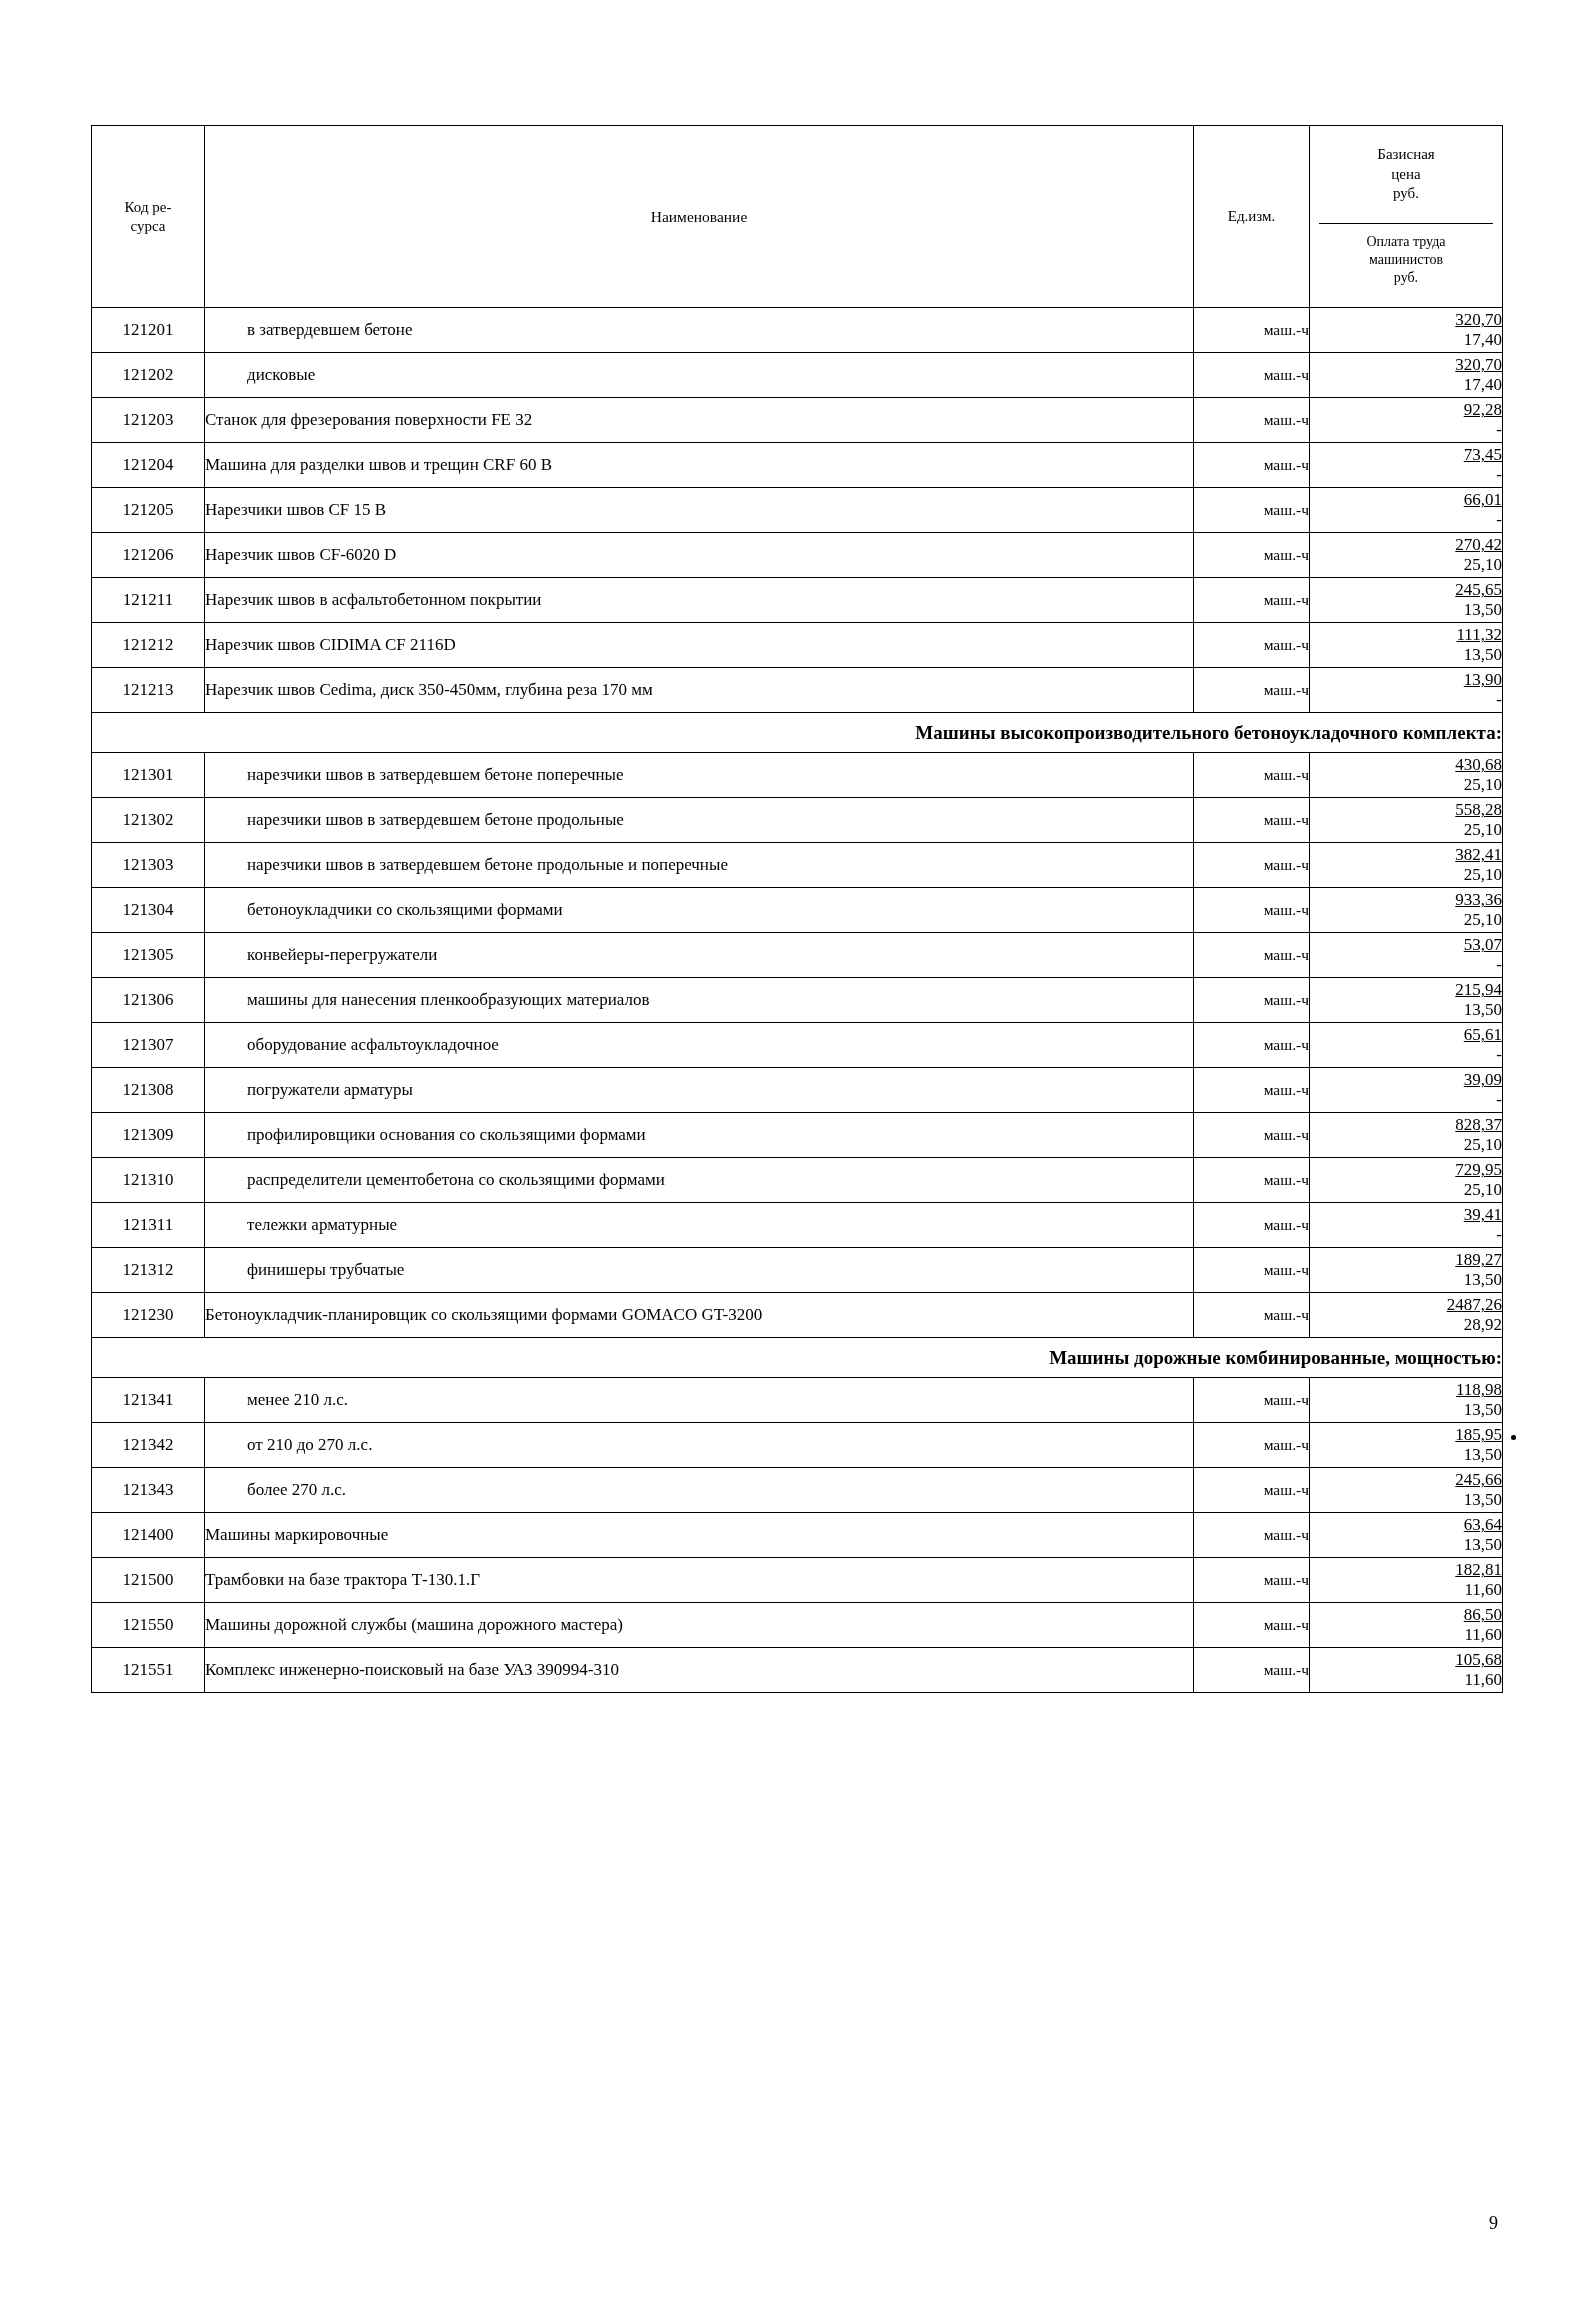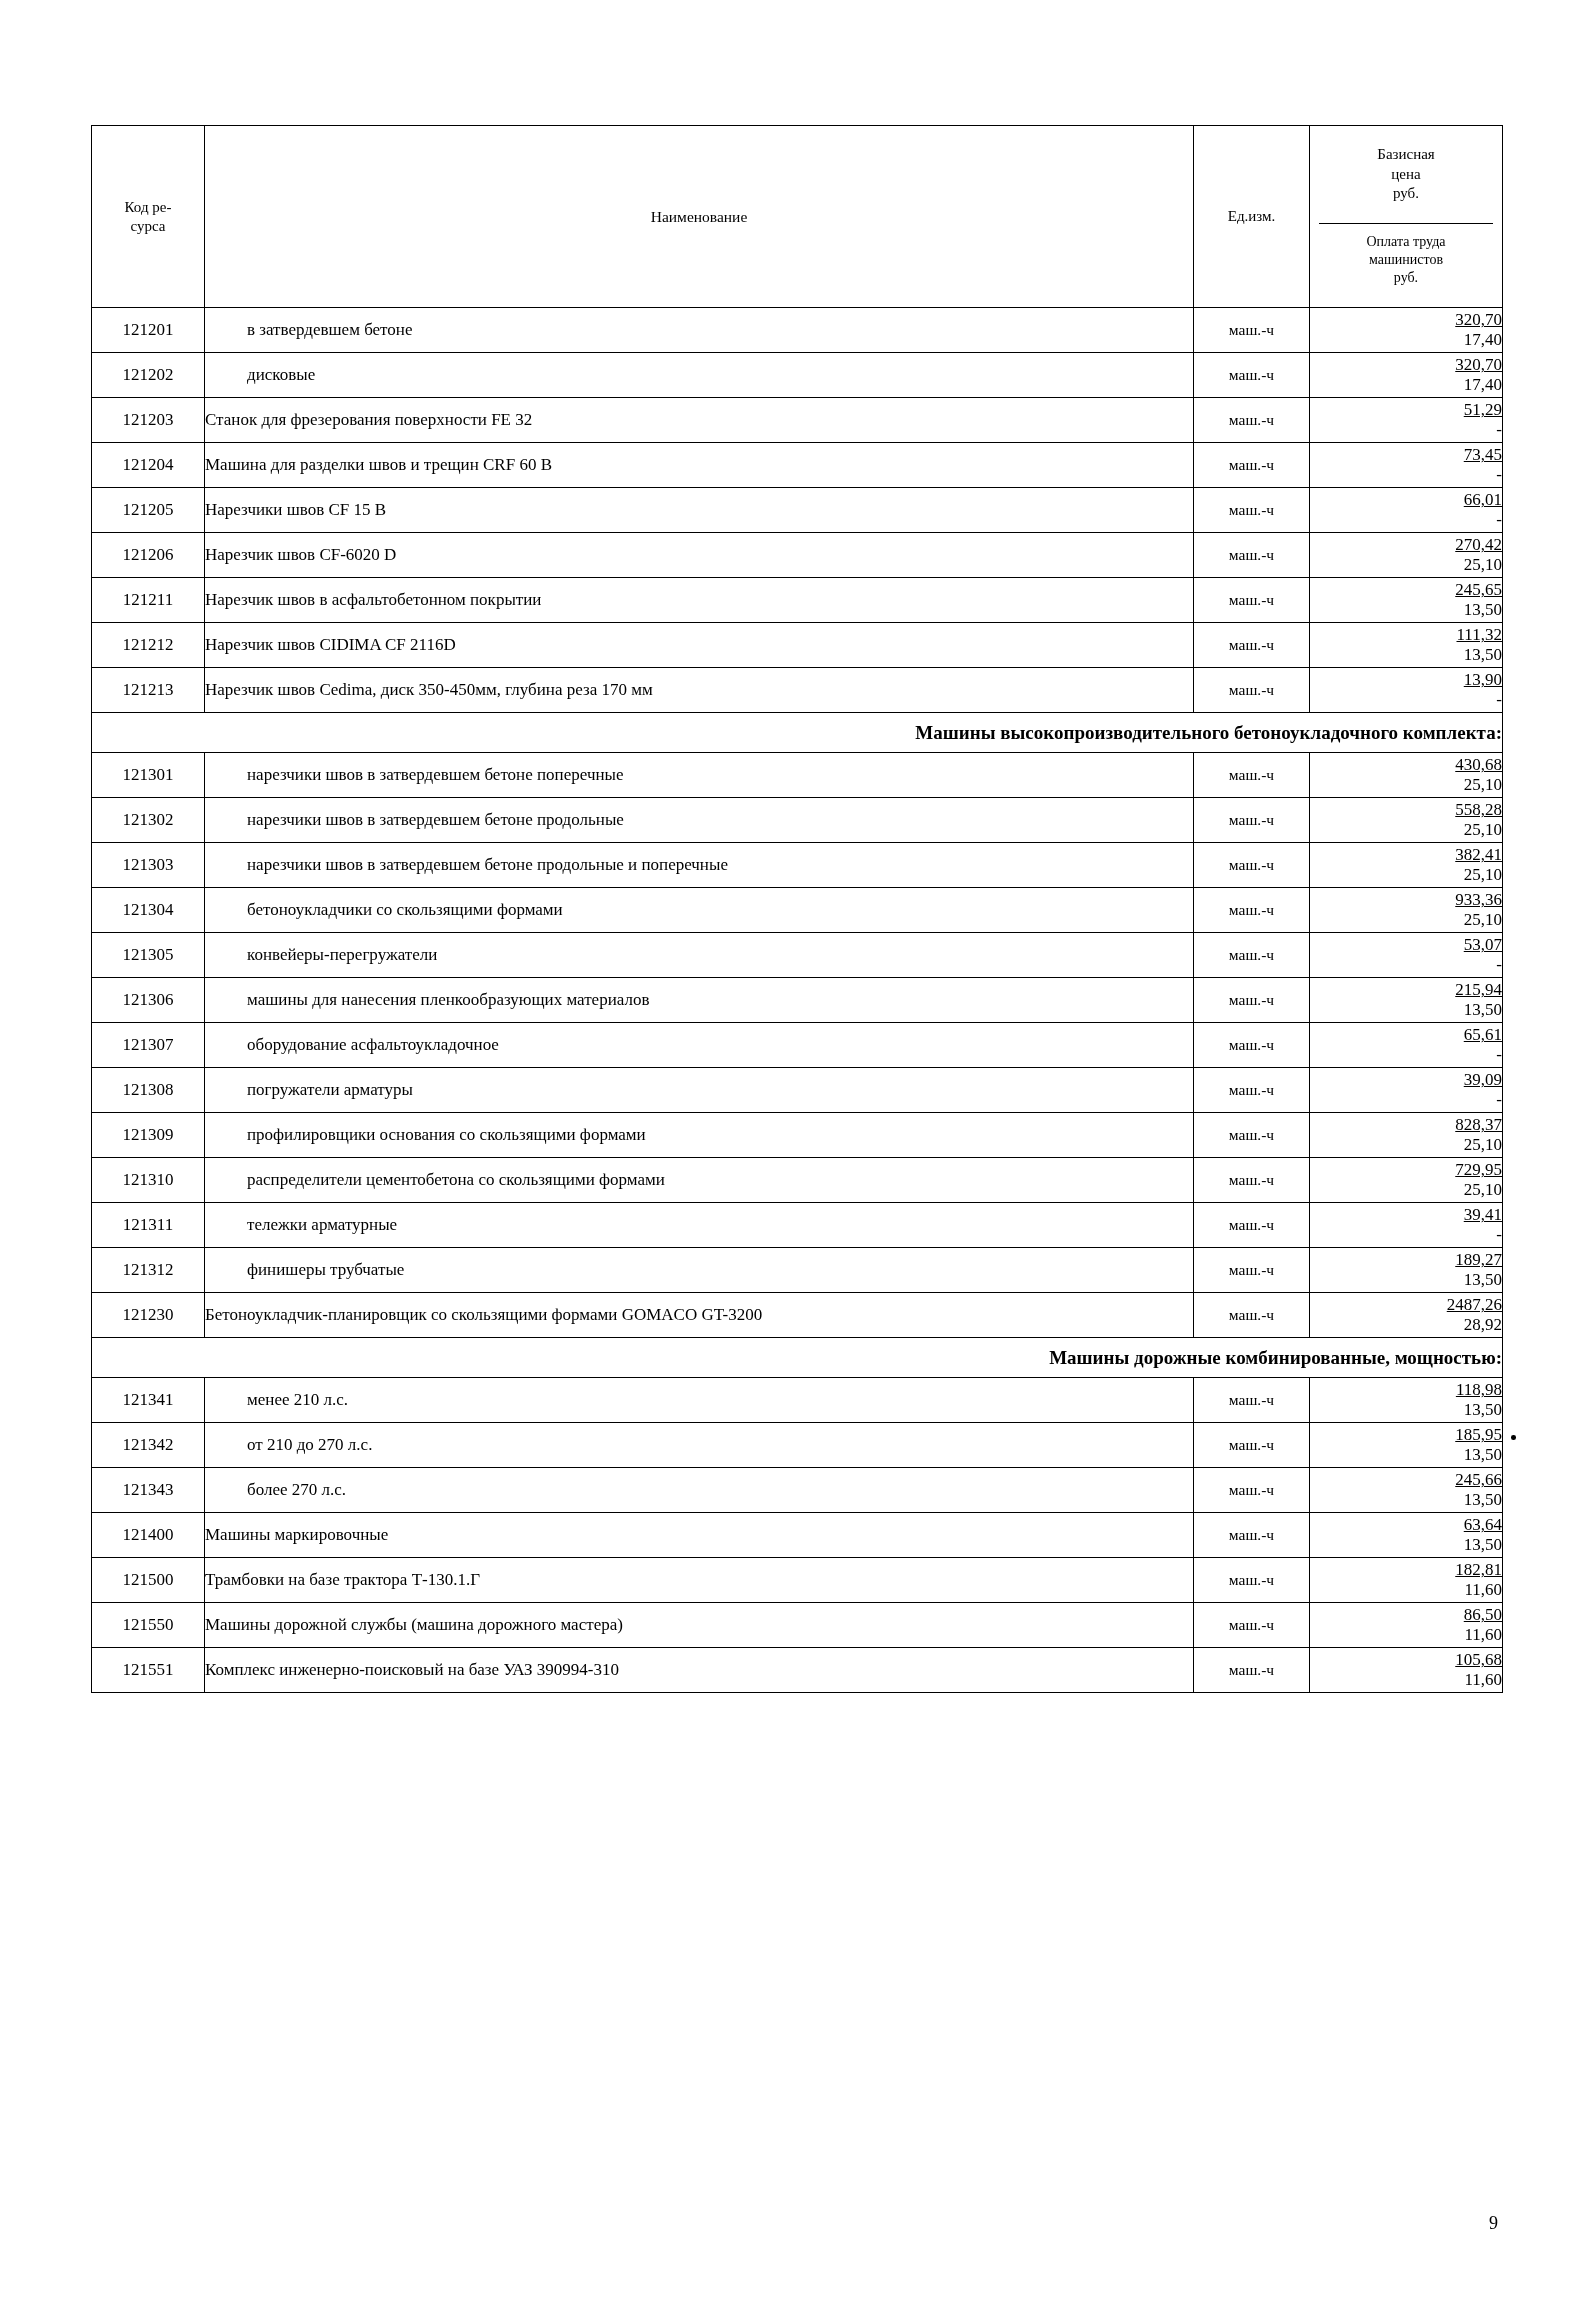--- a/index.html
+++ b/index.html
@@ -75,21 +75,21 @@
     font-size: 17px;
     height: 44px;
   }
   td.name {
     font-size: 17px;
     padding-left: 6.7px;
     padding-right: 4px;
   }
   td.name.indent { padding-left: 42px; margin-left: 19px; }
   td.unit {
-    text-align: center;
+    text-align: right;
     font-size: 15.5px;
   }
   td.price {
     text-align: center;
     font-size: 17px;
     line-height: 1.15;
     padding: 1.3px 15px 1.3px 0;
     margin-top: 7px;
   }
   .price-main {
@@ -177,21 +177,21 @@
             <td class="price">
               <span class="price-main">320,70</span>
               <span class="price-sub">17,40</span>
             </td>
           </tr>
           <tr>
             <td class="code">121203</td>
             <td class="name">Станок для фрезерования поверхности FE 32</td>
             <td class="unit">маш.-ч</td>
             <td class="price">
-              <span class="price-main">51,29</span>
+              <span class="price-main">92,28</span>
               <span class="price-sub">-</span>
             </td>
           </tr>
           <tr>
             <td class="code">121204</td>
             <td class="name">Машина для разделки швов и трещин CRF 60 B</td>
             <td class="unit">маш.-ч</td>
             <td class="price">
               <span class="price-main">73,45</span>
               <span class="price-sub">-</span>

